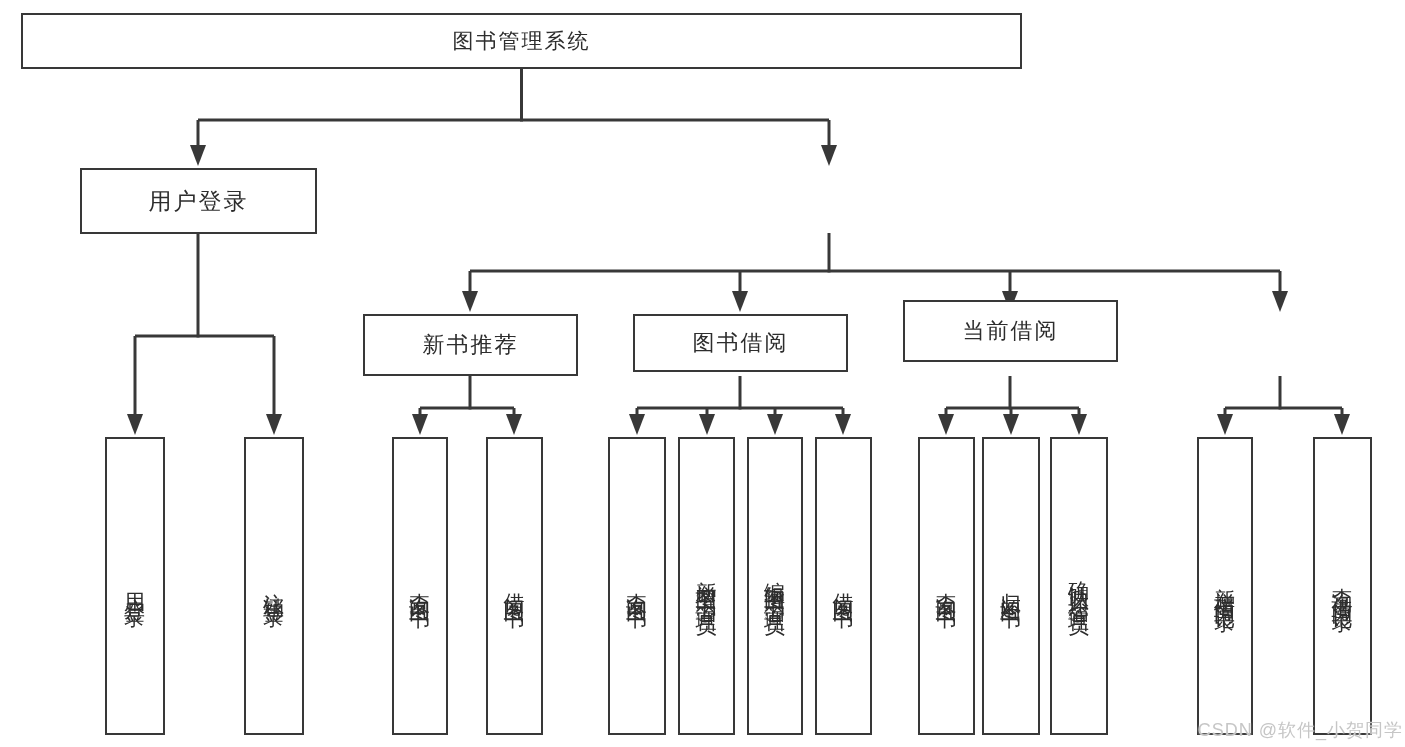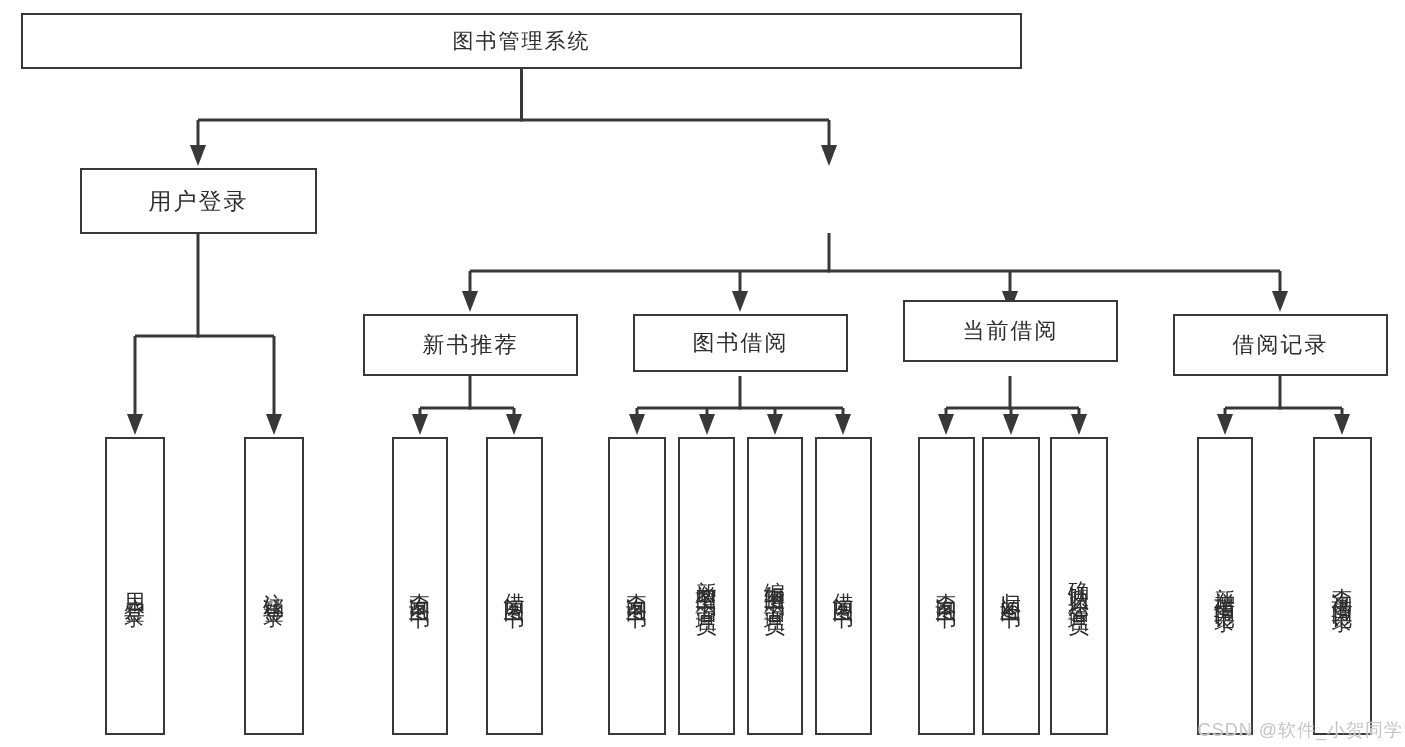--- a/index.html
+++ b/index.html
@@ -120,23 +120,20 @@
 
   <div class="node node-l3" style="left:363px;top:314px;width:215px;height:62px;">
     <span>新书推荐</span>
   </div>
   <div class="node node-l3" style="left:633px;top:314px;width:215px;height:58px;">
     <span>图书借阅</span>
   </div>
   <div class="node node-l3" style="left:903px;top:300px;width:215px;height:62px;">
     <span>当前借阅</span>
   </div>
-  <div class="node node-l3" style="left:1173px;top:314px;width:215px;height:62px;">
-    <span>借阅记录</span>
-  </div>
 
   <div class="node leaf" style="left:105px;top:437px;width:60px;height:298px;">
     <span class="vtext">用户登录</span>
   </div>
   <div class="node leaf" style="left:244px;top:437px;width:60px;height:298px;">
     <span class="vtext">注销登录</span>
   </div>
 
   <div class="node leaf" style="left:392px;top:437px;width:56px;height:298px;">
     <span class="vtext">查询图书</span>

